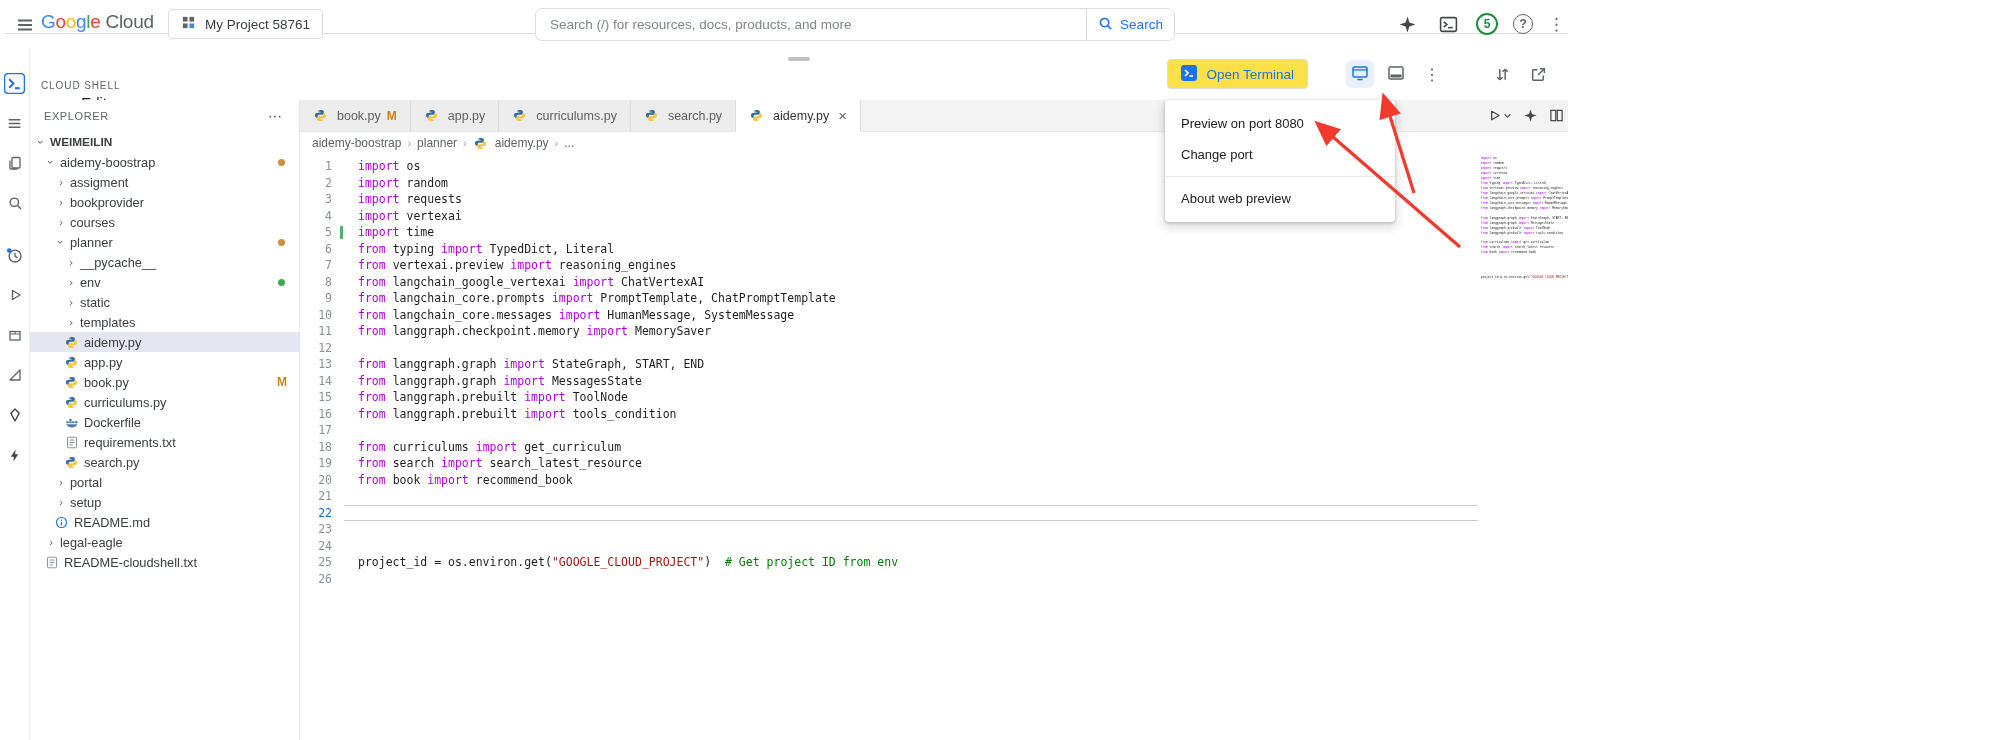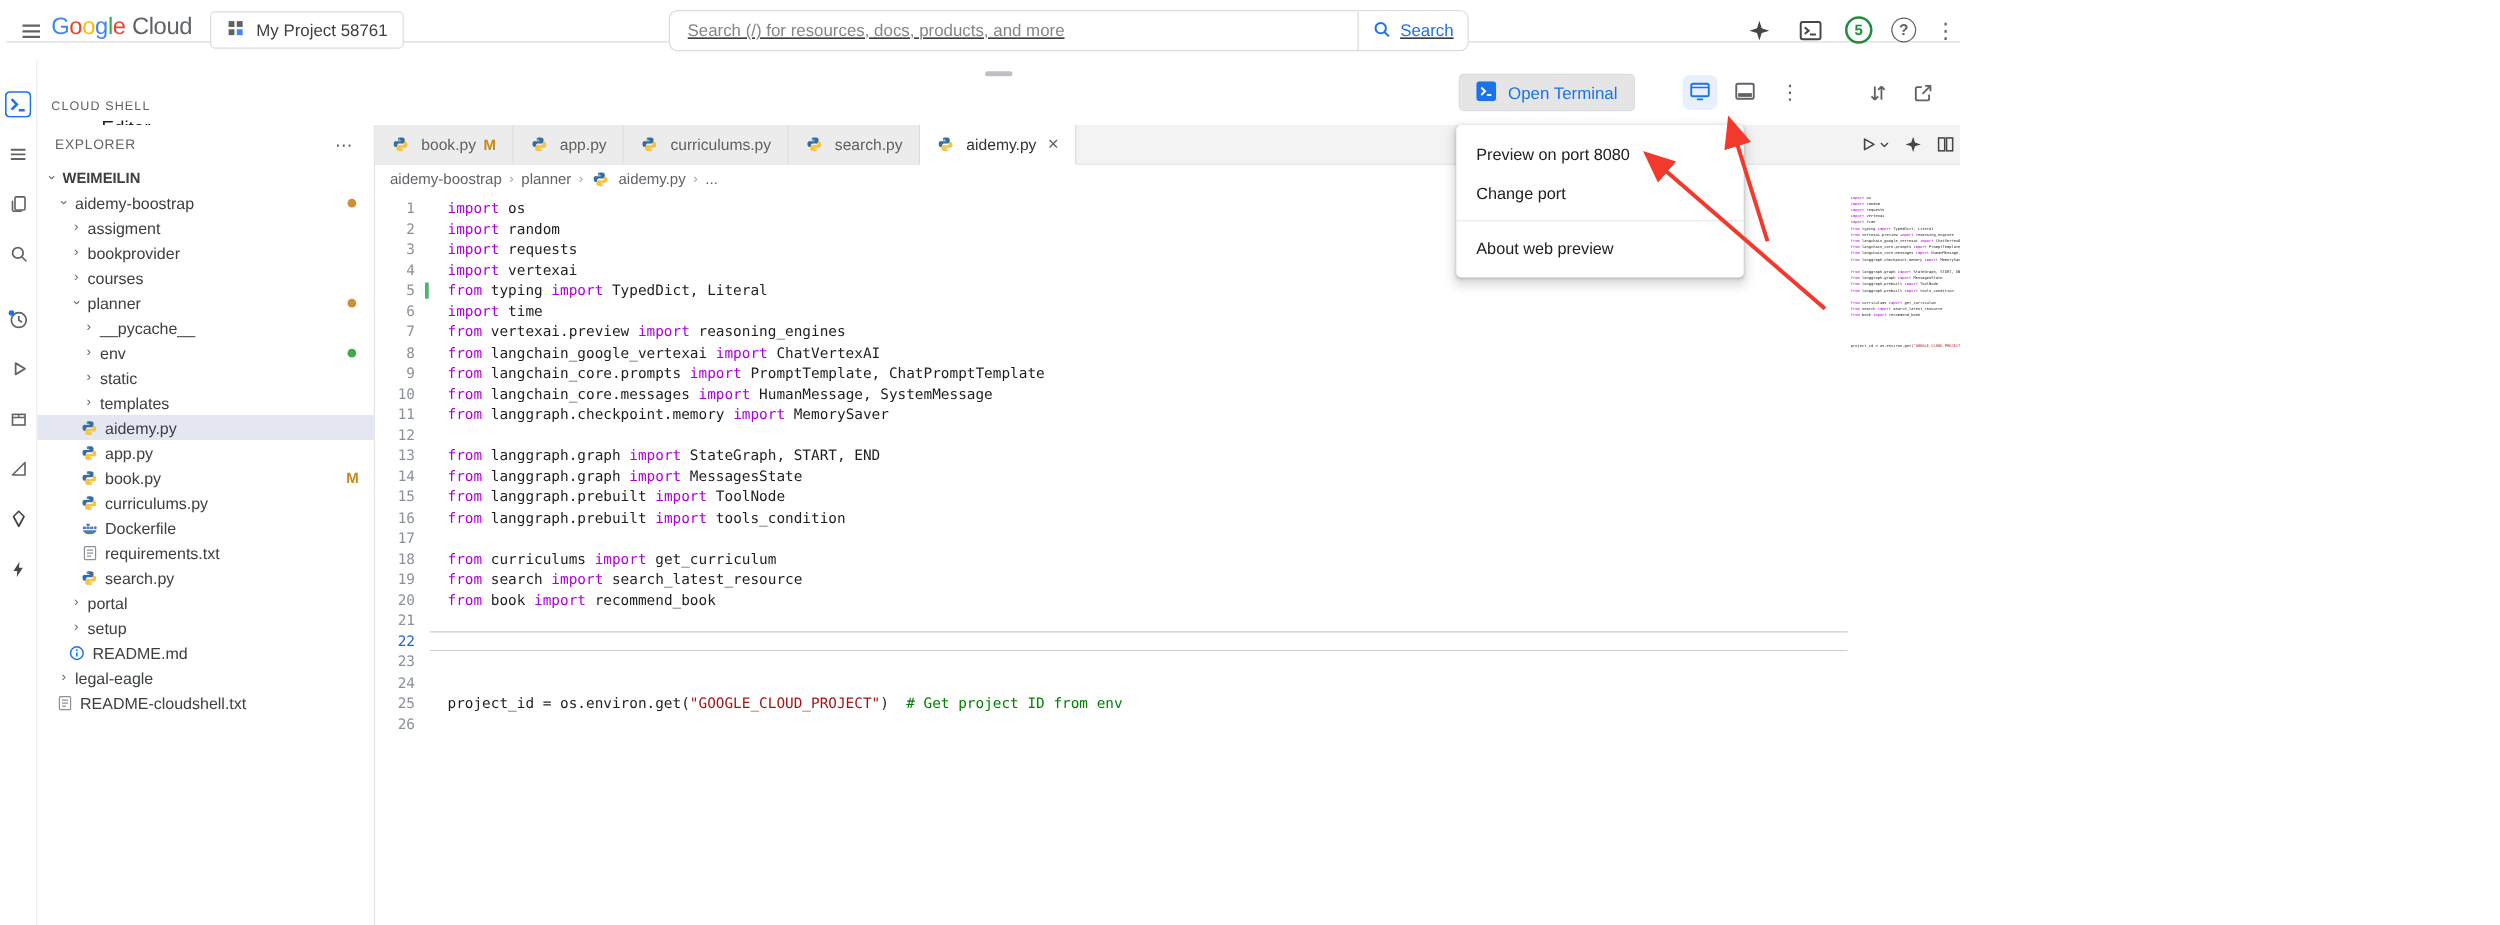--- a/index.html
+++ b/index.html
@@ -8,21 +8,21 @@
   .app{position:absolute;left:0;top:0;width:1568px;height:740px;background:#fff;overflow:hidden;}
 
   
   .topbar{position:absolute;left:5px;top:0;width:1568px;height:34px;background:#fff;border-bottom:1px solid #dadce0;}
   .tb-menu{position:absolute;left:8px;top:13px;width:24px;height:24px;display:flex;align-items:center;justify-content:center;cursor:pointer;}
   .logo{position:absolute;left:36px;top:11px;font-size:19px;letter-spacing:-0.3px;display:flex;align-items:baseline;cursor:pointer;}
   .logo .gword span{font-weight:500;}
   .logo .cloud{color:#5f6368;margin-left:5px;font-weight:400;}
   .project-chip{position:absolute;left:163px;top:9px;height:30px;border:1px solid #dadce0;border-radius:4px;background:#fff;
     display:flex;align-items:center;gap:9px;padding:0 12px;font-size:13.5px;color:#3c4043;cursor:pointer;}
-  .search-wrap{position:absolute;left:530px;top:8px;width:640px;height:33px;border:1px solid #dadce0;border-radius:7px;display:flex;overflow:hidden;background:#fff;text-decoration:underline;}
+  .search-wrap{position:absolute;left:530px;top:8px;width:640px;height:33px;border:1px solid #dadce0;border-radius:7px;display:flex;overflow:hidden;background:#fff;}
   .search-input{flex:1;border:none;outline:none;padding:0 14px;font-size:13.5px;color:#3c4043;font-family:"Liberation Sans",sans-serif;background:transparent;}
   .search-input::placeholder{color:#80868b;}
   .search-btn{width:88px;border:none;border-left:1px solid #dadce0;background:#fff;color:#1a73e8;font-size:13.5px;font-weight:500;
     display:flex;align-items:center;justify-content:center;gap:7px;cursor:pointer;font-family:"Liberation Sans",sans-serif;}
   .tb-right{position:absolute;right:8px;top:0;height:48px;display:flex;align-items:center;gap:15px;}
   .tb-ic{width:26px;height:26px;display:flex;align-items:center;justify-content:center;color:#444746;cursor:pointer;}
   .usage-badge{width:22px;height:22px;border-radius:50%;border:2px solid #1e8e3e;color:#1e8e3e;font-size:12px;font-weight:700;
     display:flex;align-items:center;justify-content:center;cursor:pointer;}
   .help-circle{width:20px;height:20px;border-radius:50%;border:1.6px solid #5f6368;color:#5f6368;font-size:12.5px;font-weight:700;
     display:flex;align-items:center;justify-content:center;cursor:pointer;}
@@ -34,21 +34,21 @@
   .ab-item{width:30px;height:40px;display:flex;align-items:center;justify-content:center;cursor:pointer;}
   .ab-item.gap{margin-top:12px;}
 
   
   .shell-header{position:absolute;left:30px;top:48px;width:1538px;height:52px;background:#fff;}
   .drag-handle{position:absolute;left:50%;top:9px;transform:translateX(-50%);width:22px;height:4px;border-radius:2px;background:#bdc1c6;}
   .sh-left{position:absolute;left:11px;top:8px;}
   .eyebrow{font-size:10px;letter-spacing:.9px;color:#5f6368;font-weight:500;margin-top:24px;}
   .sh-title{font-size:15px;color:#202124;margin-top:3px;text-align:right;}
   .sh-right{position:absolute;right:16px;top:11px;display:flex;align-items:center;height:30px;}
-  .open-terminal{display:flex;align-items:center;gap:9px;height:30px;padding:0 13px;border:1px solid #dadce0;border-radius:4px;background:#e5e5e5;
+  .open-terminal{display:flex;align-items:center;gap:9px;height:30px;padding:0 13px;border:1px solid #dadce0;border-radius:4px;background:#fde047;
     color:#1a73e8;font-size:13.5px;font-weight:500;cursor:pointer;margin-right:30px;font-family:"Liberation Sans",sans-serif;}
   .hbtn{width:28px;height:28px;border:none;background:transparent;border-radius:6px;display:flex;align-items:center;justify-content:center;
     color:#5f6368;cursor:pointer;margin-left:8px;padding:0;}
   .hbtn.active{background:#e8f0fe;color:#1a73e8;}
   .hbtn.far{margin-left:42px;}
 
   
   .explorer{position:absolute;left:30px;top:100px;width:270px;height:640px;background:#fff;border-right:1px solid #e5e5e5;}
   .exp-header{height:32px;display:flex;align-items:center;justify-content:space-between;padding:0 16px 0 14px;
     font-size:11px;letter-spacing:.6px;color:#5f6368;gap:28px;}
@@ -542,22 +542,22 @@
           <div class="gl">23</div>
           <div class="gl">24</div>
           <div class="gl">25</div>
           <div class="gl">26</div>
         </div>
       <div class="code">
           <div class="cl"><span class="tk-k">import</span><span class="tk-p"> os</span></div>
           <div class="cl"><span class="tk-k">import</span><span class="tk-p"> random</span></div>
           <div class="cl"><span class="tk-k">import</span><span class="tk-p"> requests</span></div>
           <div class="cl"><span class="tk-k">import</span><span class="tk-p"> vertexai</span></div>
+          <div class="cl"><span class="tk-k">import</span><span class="tk-p"> time</span></div>
           <div class="cl"><span class="tk-k">from</span><span class="tk-p"> typing </span><span class="tk-k">import</span><span class="tk-p"> TypedDict, Literal</span></div>
-          <div class="cl"><span class="tk-k">import</span><span class="tk-p"> time</span></div>
           <div class="cl"><span class="tk-k">from</span><span class="tk-p"> vertexai.preview </span><span class="tk-k">import</span><span class="tk-p"> reasoning_engines</span></div>
           <div class="cl"><span class="tk-k">from</span><span class="tk-p"> langchain_google_vertexai </span><span class="tk-k">import</span><span class="tk-p"> ChatVertexAI</span></div>
           <div class="cl"><span class="tk-k">from</span><span class="tk-p"> langchain_core.prompts </span><span class="tk-k">import</span><span class="tk-p"> PromptTemplate, ChatPromptTemplate</span></div>
           <div class="cl"><span class="tk-k">from</span><span class="tk-p"> langchain_core.messages </span><span class="tk-k">import</span><span class="tk-p"> HumanMessage, SystemMessage</span></div>
           <div class="cl"><span class="tk-k">from</span><span class="tk-p"> langgraph.checkpoint.memory </span><span class="tk-k">import</span><span class="tk-p"> MemorySaver</span></div>
           <div class="cl"></div>
           <div class="cl"><span class="tk-k">from</span><span class="tk-p"> langgraph.graph </span><span class="tk-k">import</span><span class="tk-p"> StateGraph, START, END</span></div>
           <div class="cl"><span class="tk-k">from</span><span class="tk-p"> langgraph.graph </span><span class="tk-k">import</span><span class="tk-p"> MessagesState</span></div>
           <div class="cl"><span class="tk-k">from</span><span class="tk-p"> langgraph.prebuilt </span><span class="tk-k">import</span><span class="tk-p"> ToolNode</span></div>
           <div class="cl"><span class="tk-k">from</span><span class="tk-p"> langgraph.prebuilt </span><span class="tk-k">import</span><span class="tk-p"> tools_condition</span></div>

